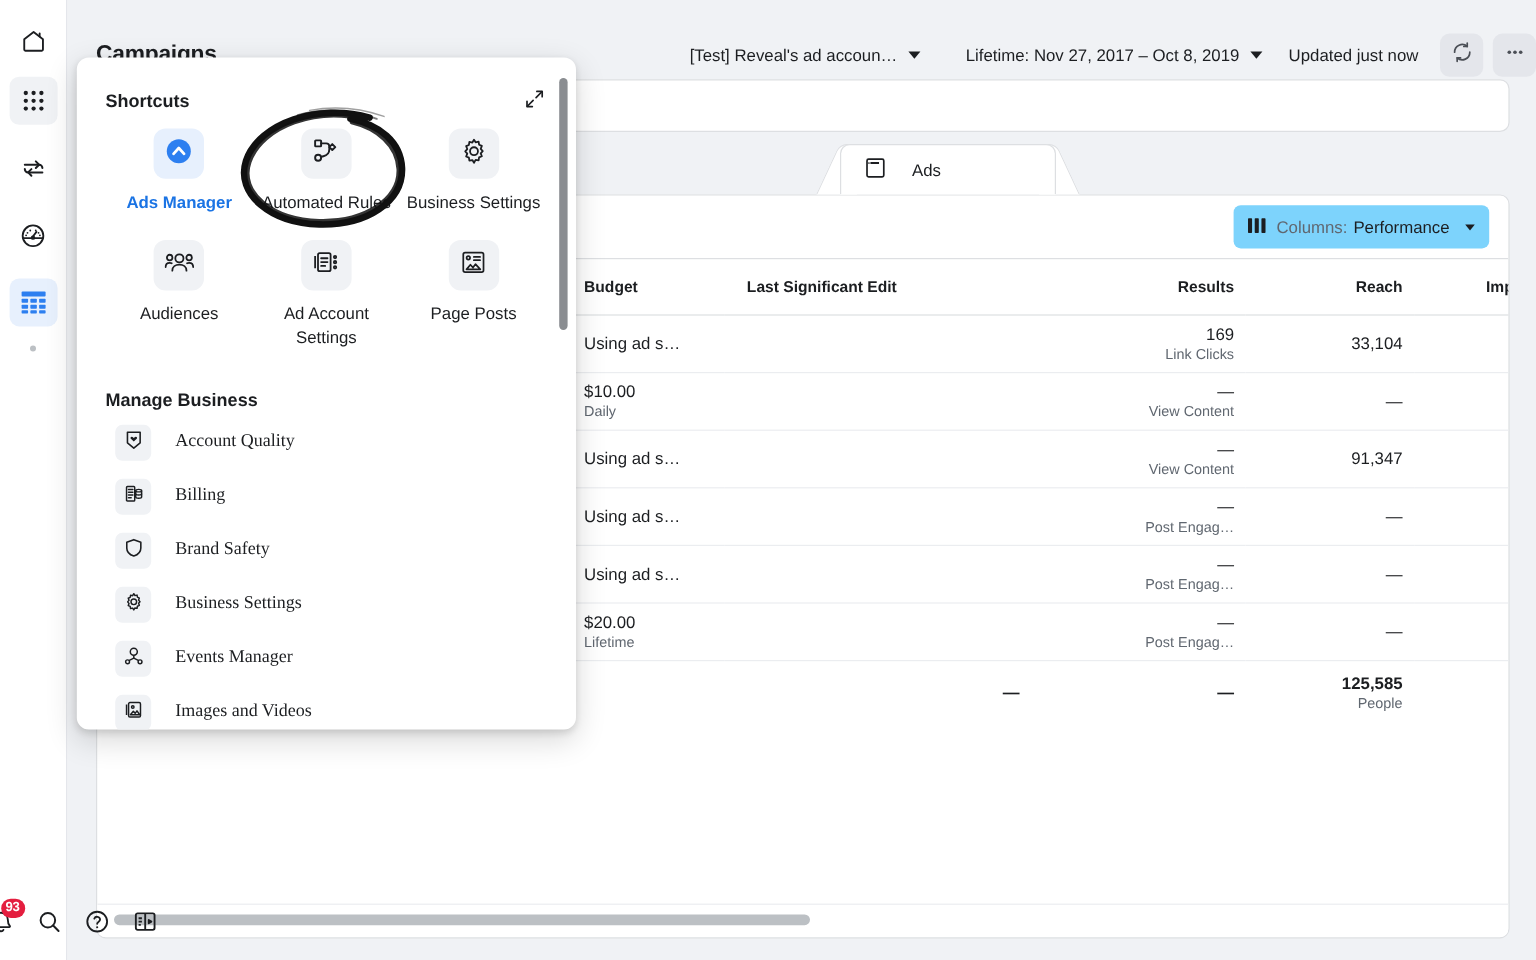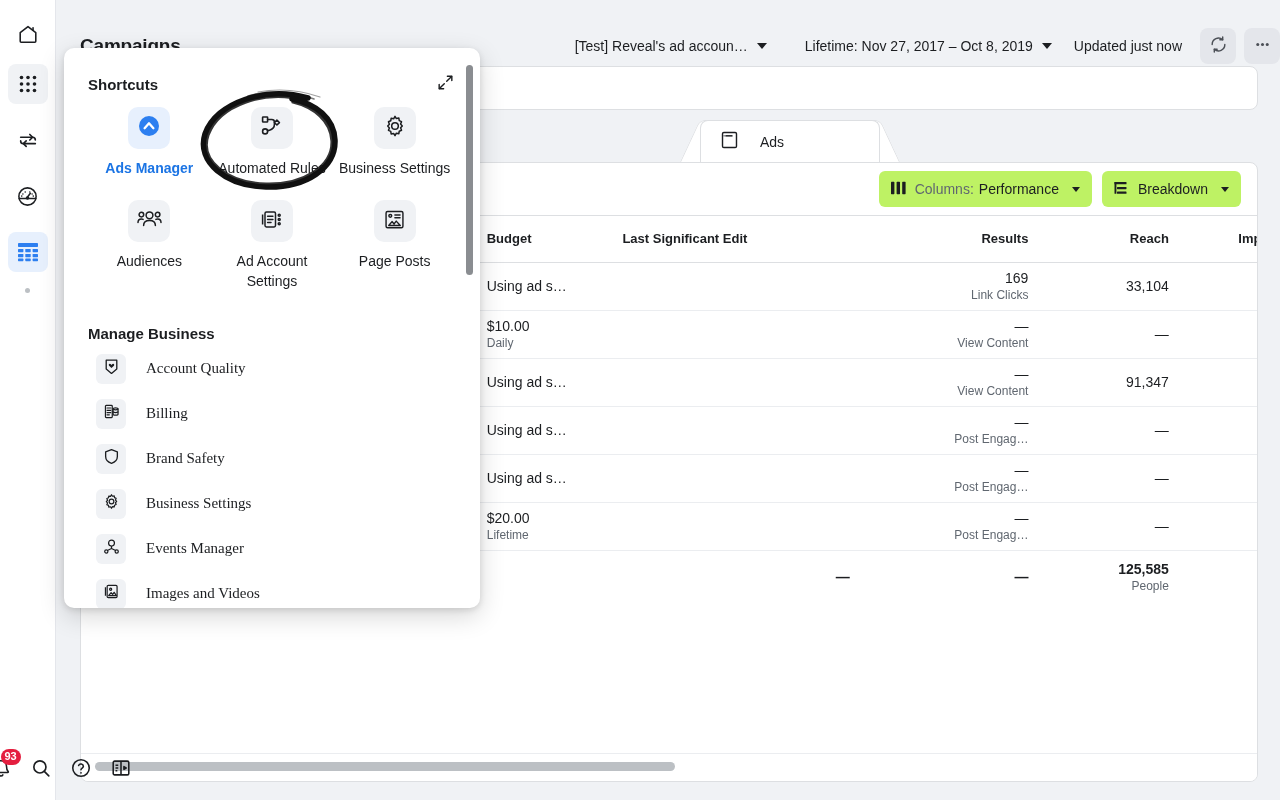--- a/index.html
+++ b/index.html
@@ -111,21 +111,21 @@
     background: #fff; border: 1px solid #dddfe2; border-radius: 0 8px 8px 8px;
     height: 620px; position: relative; overflow: hidden;
   }
   #toolbar-row {
     height: 52px; display: flex; align-items: center; justify-content: flex-end;
     padding-right: 16px; gap: 10px;
   }
   .tb-btn {
     display: flex; align-items: center; gap: 9px;
     height: 36px; padding: 0 12px; border-radius: 6px;
-    background: #bef264; font-size: 14px; color: #1c1e21; cursor: pointer;
+    background: #7dd3fc; font-size: 14px; color: #1c1e21; cursor: pointer;
   }
   .tb-btn .lbl-muted { color: #606770; }
   .caret-sm { width: 0; height: 0; border-left: 4.5px solid transparent;
               border-right: 4.5px solid transparent; border-top: 5.5px solid #1c1e21; margin-left:4px;}
 
   
   #tbl-wrap { border-top: 1px solid #dddfe2; }
   table { border-collapse: collapse; width: 1200px; table-layout: fixed; }
   thead th {
     height: 46px; font-size: 13px; font-weight: 700; color: #1c1e21;
@@ -414,32 +414,20 @@
             <rect x="0" y="0.8" width="3.4" height="12.4" rx="0.6"></rect>
             <rect x="5.6" y="0.8" width="3.4" height="12.4" rx="0.6"></rect>
             <rect x="11.2" y="0.8" width="3.4" height="12.4" rx="0.6"></rect>
           </svg>
         </span>
         <span class="lbl-muted">Columns:</span>
         <span style="margin-left:-4px;">Performance</span>
         <span class="caret-sm"></span>
       </div>
 
-      <div class="tb-btn">
-        <span>
-          <svg width="15" height="14" viewBox="0 0 15 14" fill="#1c1e21">
-            <rect x="0.5" y="1" width="12" height="2.3" rx="0.6"></rect>
-            <rect x="3" y="5.9" width="9.5" height="2.3" rx="0.6"></rect>
-            <rect x="3" y="10.5" width="9.5" height="2.3" rx="0.6"></rect>
-            <rect x="0.5" y="1" width="1.9" height="11.8" rx="0.6"></rect>
-          </svg>
-        </span>
-        <span>Breakdown</span>
-        <span class="caret-sm"></span>
-      </div>
     </div>
 
     <div id="tbl-wrap">
       <table>
         <colgroup>
           <col style="width:42px">
             <col style="width:120px">
             <col style="width:48px">
           <col style="width:100px">
             <col style="width:100px">

